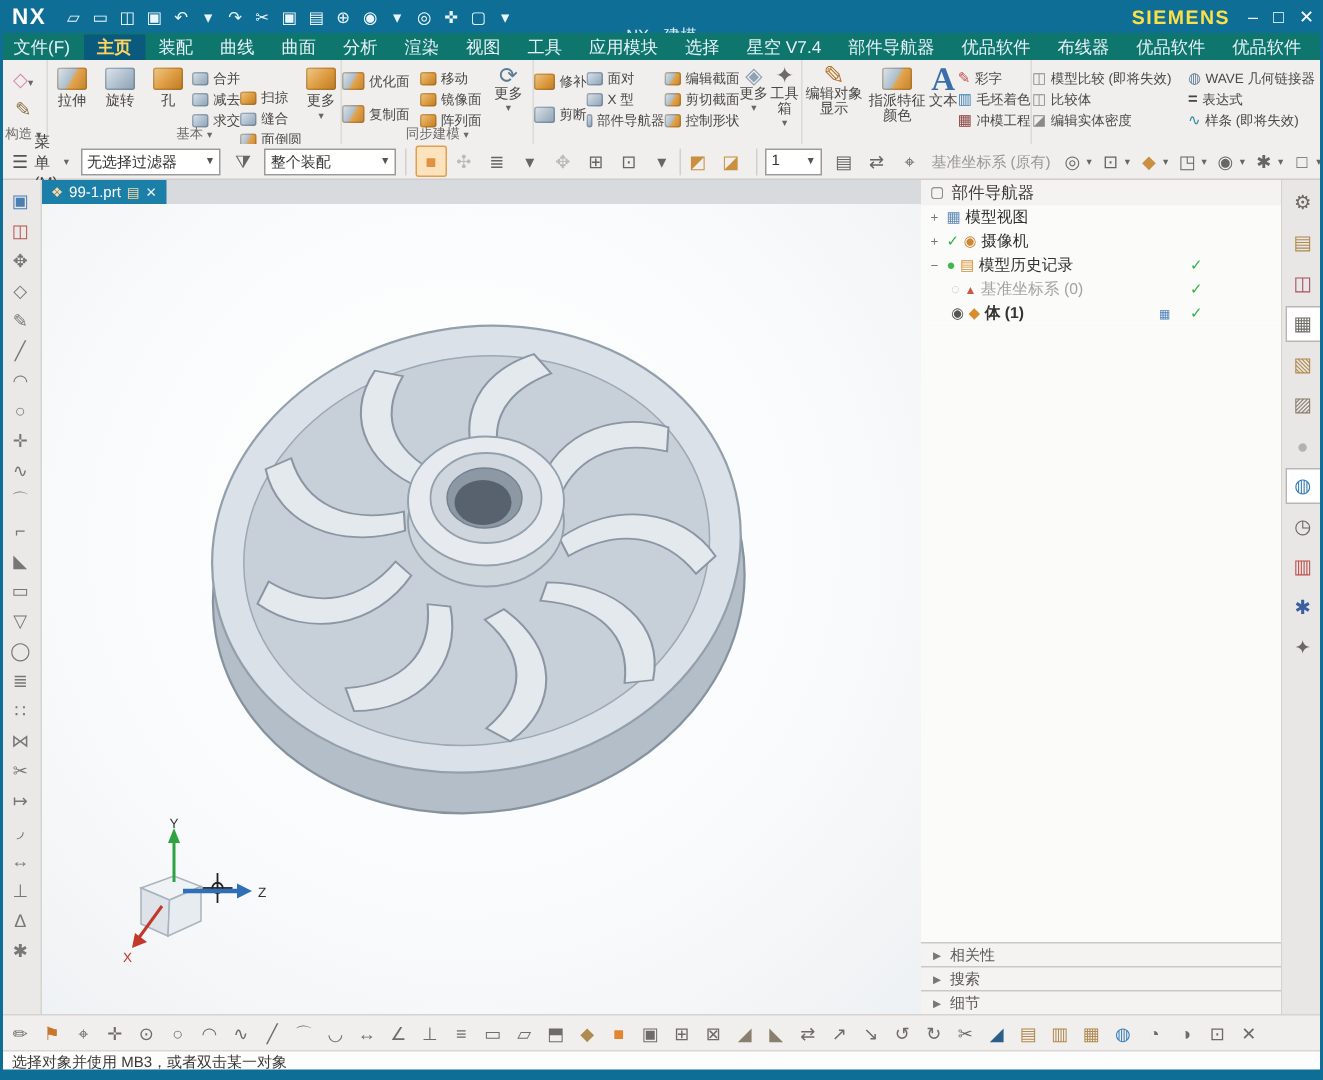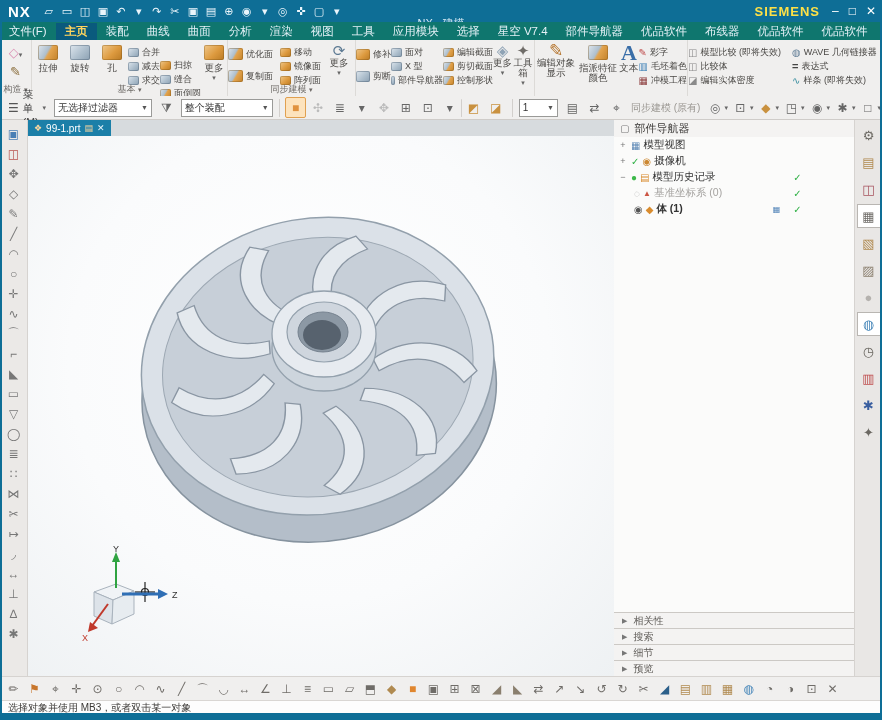--- a/index.html
+++ b/index.html
@@ -385,21 +385,21 @@
   <span class="tsep"></span>
   <div class="combo" style="width:52px;">
     <span>1</span>
       <span class="arrow">▼</span>
   </div>
   <span class="trun">
       <span class="ic">▤</span>
       <span class="ic">⇄</span>
       <span class="ic">⌖</span>
     </span>
-  <span class="dimlabel">同步建模 (原有)</span>
+  <span class="dimlabel">基准坐标系 (原有)</span>
   <span class="trun">
       <span class="ic">◎</span>
       <span class="dd-arrow">▾</span>
       <span class="ic">⊡</span>
       <span class="dd-arrow">▾</span>
       <span class="ic" style="color: rgb(201, 145, 63);">◆</span>
       <span class="dd-arrow">▾</span>
       <span class="ic">◳</span>
       <span class="dd-arrow">▾</span>
       <span class="ic">◉</span>
@@ -585,24 +585,20 @@
     <span class="tri">▶</span>
     <span>相关性</span>
   </div>
   <div class="nav-section">
     <span class="tri">▶</span>
     <span>搜索</span>
   </div>
   <div class="nav-section">
     <span class="tri">▶</span>
     <span>细节</span>
-  </div>
-  <div class="nav-section">
-    <span class="tri">▶</span>
-    <span>预览</span>
   </div>
 </div>
 
 <div id="rightstrip" class="abs">
     <span class="ic" style="color: rgb(107, 104, 98);">⚙</span>
     <span class="ic" style="color: rgb(176, 138, 80);">▤</span>
     <span class="ic" style="color: rgb(168, 85, 96);">◫</span>
     <span class="ic pressed" style="color: rgb(111, 108, 104);">▦</span>
     <span class="ic" style="color: rgb(176, 138, 80);">▧</span>
     <span class="ic" style="color: rgb(138, 127, 110);">▨</span>

